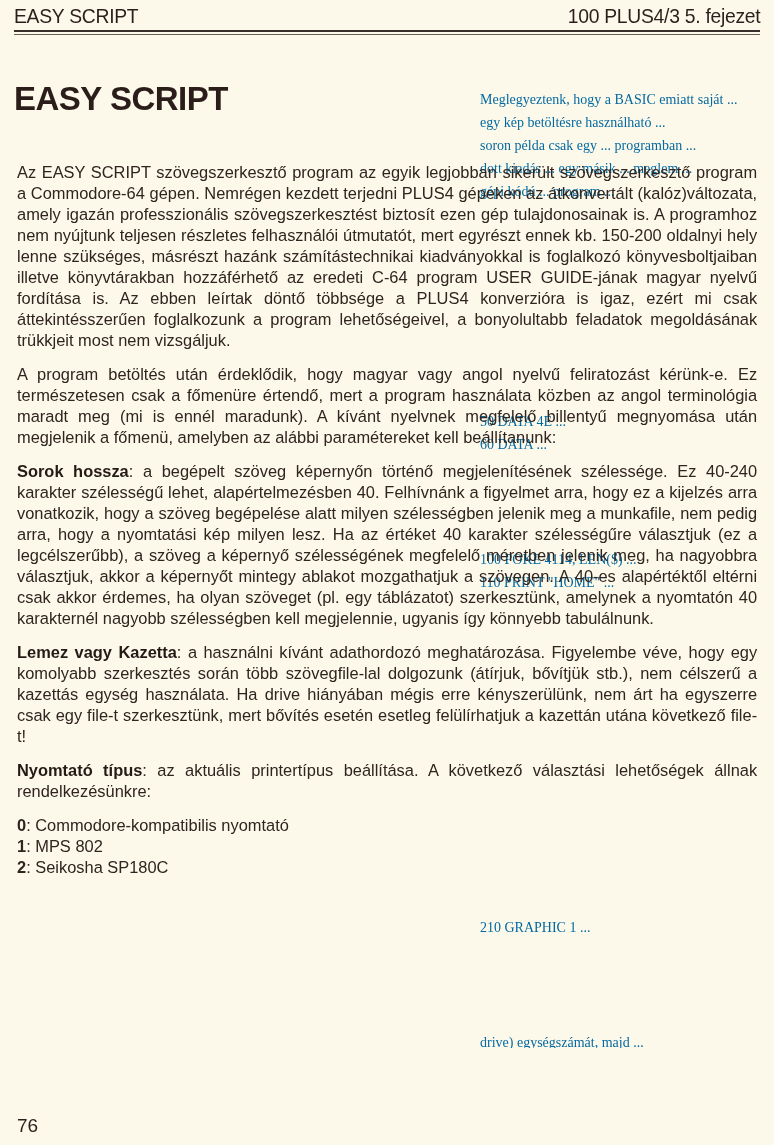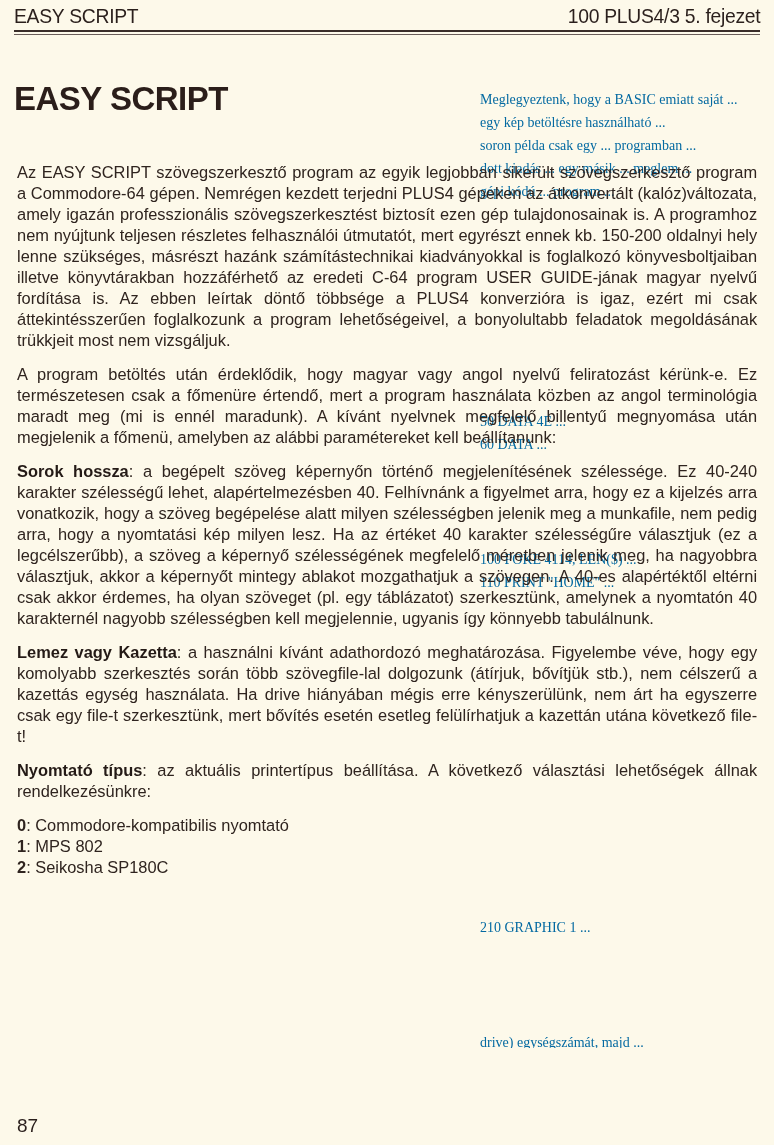--- a/index.html
+++ b/index.html
@@ -166,14 +166,14 @@
 
     <p class="para"><b>Nyomtató típus</b><span>: az aktuális printertípus beállítása. A következő választási lehetőségek állnak rendelkezésünkre:</span></p>
 
     <ul class="list">
       <li><b>0</b><span>: Commodore-kompatibilis nyomtató</span></li>
       <li><b>1</b><span>: MPS 802</span></li>
       <li><b>2</b><span>: Seikosha SP180C</span></li>
     </ul>
   </div>
 
-  <div class="page-number">87</div>
+  <div class="page-number">76</div>
 </div>
 
 </body></html>

